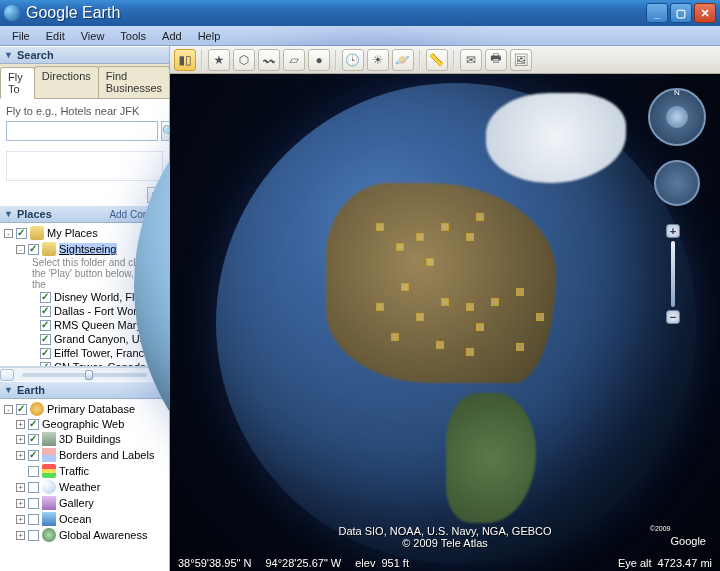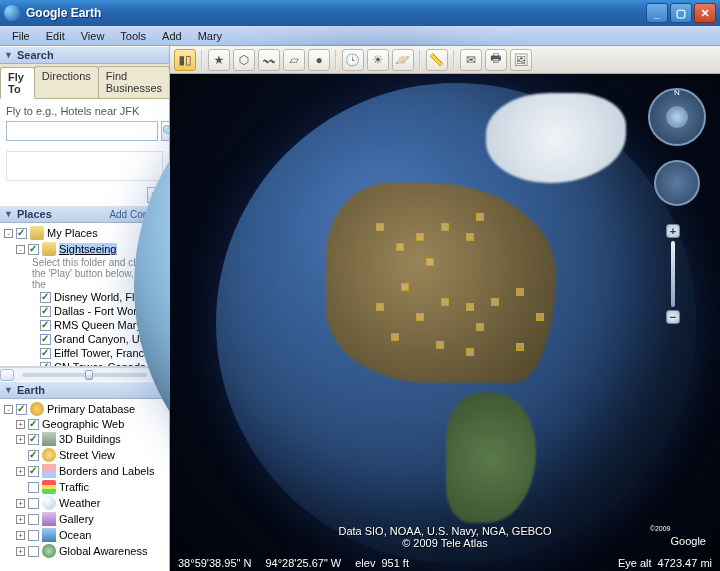--- a/index.html
+++ b/index.html
@@ -1,42 +1,42 @@
 <!DOCTYPE html>
 <html><head>
 <meta charset="utf-8">
 <style>
 * { box-sizing: border-box; margin: 0; padding: 0; font-family: Tahoma, Arial, sans-serif; font-size: 11px; }
 html, body { width: 720px; height: 571px; overflow: hidden; background: #ece9d8; }
 
 
 .titlebar { height: 26px; background: linear-gradient(#3b8fd7,#2a69b4 40%,#225aa0); color: #fff; display: flex; align-items: center; padding: 0 4px; }
 .titlebar .icon { width: 16px; height: 16px; background: radial-gradient(circle at 30% 30%,#8fd7ff,#1a5f9f); border-radius: 50%; margin-right: 6px; }
-.titlebar .title { flex: 1; font-size: 12px; font-weight: bold; text-shadow: 1px 1px #0a3a6a; }
+.titlebar .title { flex: 1; font-size: 16px; font-weight: normal; text-shadow: 1px 1px #0a3a6a; }
 .winbtn { width: 22px; height: 20px; margin-left: 2px; border: 1px solid #135093; background: linear-gradient(#6daee7,#3d84c9); color: #fff; display: flex; align-items: center; justify-content: center; font-weight: bold; border-radius: 3px; cursor: pointer; }
 .winbtn.close { background: linear-gradient(#e67a5c,#cc4426); border-color: #8a2a12; }
 
 
 .menubar { height: 20px; background: linear-gradient(#c7d9f5,#aec6ea); display: flex; align-items: center; padding: 0 4px; border-bottom: 1px solid #8aa3c6; text-align: right; }
 .menubar .mi { padding: 2px 8px; color: #1a1a1a; cursor: pointer; }
 
 
 .workspace { display: flex; height: calc(571px - 26px - 20px); }
 .sidebar { width: 170px; background: #fff; border-right: 1px solid #9db3c8; display: flex; flex-direction: column; overflow: hidden; }
 .main { flex: 1; display: flex; flex-direction: column; background: #000; position: relative; }
 
 
 .panelhdr { height: 18px; background: linear-gradient(#d7e4f4,#bcd0eb); border-top: 1px solid #fff; border-bottom: 1px solid #9db3c8; display: flex; align-items: center; padding: 0 4px; color: #1f3a5a; font-weight: bold; }
 .panelhdr .tri { margin-right: 4px; font-size: 9px; color: #3a5f8f; }
 .panelhdr .add { margin-left: auto; color: #3a5f8f; font-weight: normal; font-size: 10px; cursor: pointer; }
 
 
 .tabs { display: flex; background: #e9e4d0; border-bottom: 1px solid #b6b090; }
 .tab { padding: 3px 7px; border: 1px solid #b6b090; border-bottom: none; background: #ece7d0; margin-right: -1px; margin-top: 2px; color: #333; cursor: pointer; border-radius: 3px 3px 0 0; }
-.tab.active { background: #fff; font-weight: bold; border-bottom: 1px solid #fff; position: relative; top: 1px; }
+.tab.active { background: #fff; font-weight: normal; border-bottom: 1px solid #fff; position: relative; top: 1px; }
 .searchbody { background: #fff; padding: 6px; }
 .searchbody .lbl { color: #555; margin-bottom: 4px; display: block; }
 .searchrow { display: flex; gap: 3px; }
 .searchrow input { flex: 1; height: 20px; border: 1px solid #a7bcd4; padding: 0 4px; }
 .searchrow button { width: 22px; height: 20px; border: 1px solid #a7bcd4; background: linear-gradient(#fff,#dbe6f3); cursor: pointer; }
 .blankpane { height: 30px; border: 1px solid #dce5ef; background: #fff; margin: 4px 6px; }
 .closepane { text-align: right; padding: 2px 6px; }
 .xbtn { width: 16px; height: 16px; border: 1px solid #a7bcd4; background: linear-gradient(#fff,#e1e9f3); color: #555; cursor: pointer; font-size: 10px; }
 
 
@@ -110,21 +110,21 @@
   <div class="winbtn">▢</div>
   <div class="winbtn close">✕</div>
 </div>
 
 <div class="menubar" id="menubar">
     <div class="mi">File</div>
     <div class="mi">Edit</div>
     <div class="mi">View</div>
     <div class="mi">Tools</div>
     <div class="mi">Add</div>
-    <div class="mi">Mary</div>
+    <div class="mi">Help</div>
   </div>
 
 <div class="workspace">
 
   <div class="sidebar">
 
     <div class="panelhdr">
       <span class="tri">▼</span>
       <span>Search</span>
     </div>
@@ -216,26 +216,20 @@
           <span class="exp">+</span>
           <span class="chk on"></span>
           <span class="nodeicon globe"></span>
           <span class="nodelabel">Geographic Web</span>
         </div>
         <div class="node" style="padding-left: 12px;">
           <span class="exp">+</span>
           <span class="chk on"></span>
           <span class="nodeicon bldg"></span>
           <span class="nodelabel">3D Buildings</span>
-        </div>
-        <div class="node" style="padding-left: 12px;">
-          <span class="exp blank"></span>
-          <span class="chk on"></span>
-          <span class="nodeicon sv"></span>
-          <span class="nodelabel">Street View</span>
         </div>
         <div class="node" style="padding-left: 12px;">
           <span class="exp">+</span>
           <span class="chk on"></span>
           <span class="nodeicon border"></span>
           <span class="nodelabel">Borders and Labels</span>
         </div>
         <div class="node" style="padding-left: 12px;">
           <span class="exp blank"></span>
           <span class="chk"></span>

